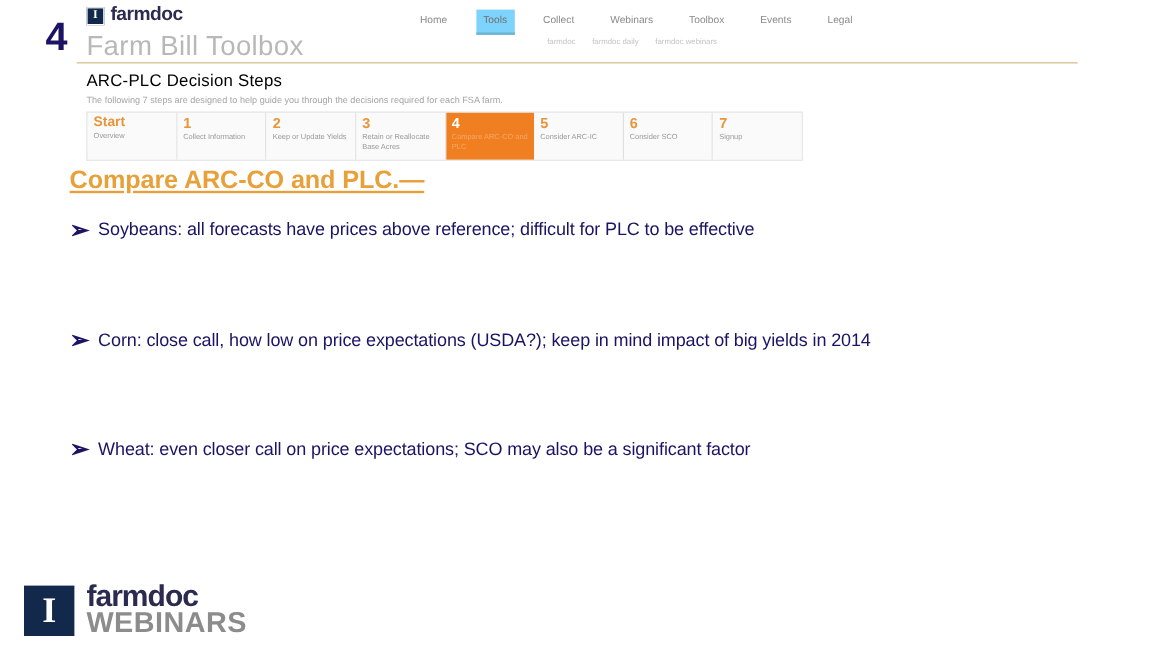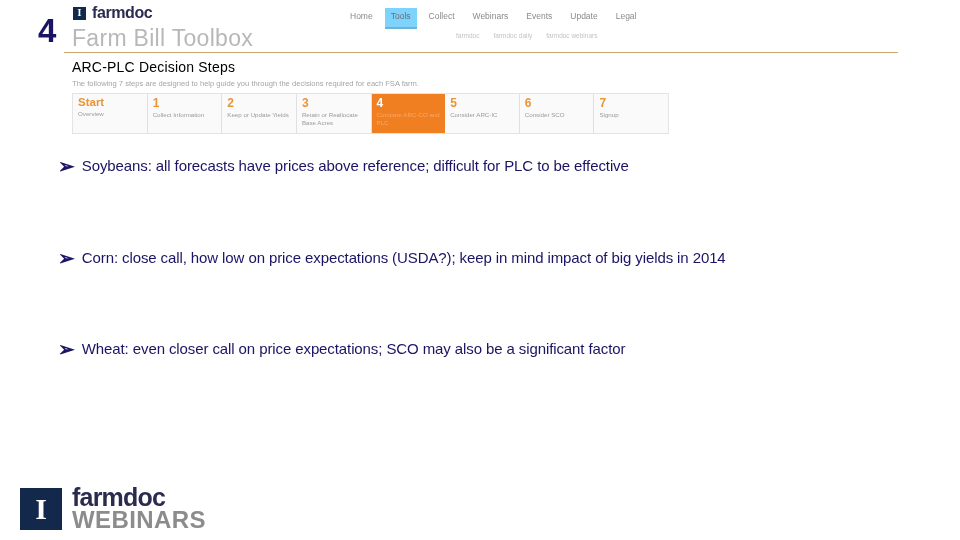--- a/index.html
+++ b/index.html
@@ -85,21 +85,21 @@
     line-height: 1.25;
     margin-top: 2px;
     font-weight: normal;
   }
 
   .topnav {
     position: absolute;
     left: 280px;
     top: 6px;
     display: flex;
-    gap: 6px;
+    gap: 18px;
     align-items: flex-start;
   }
   .topnav-item {
     font-size: 8.5px;
     color: #8a8a8a;
     padding: 3px 6px 6px 6px;
     white-space: nowrap;
   }
   .topnav-item.active {
     color: #6f6f6f;
@@ -284,22 +284,22 @@
         <span class="brand-name">farmdoc</span>
       </div>
       <div class="site-title">Farm Bill Toolbox</div>
     </div>
 
     <div class="topnav">
       <span class="topnav-item">Home</span>
       <span class="topnav-item active">Tools</span>
       <span class="topnav-item">Collect</span>
       <span class="topnav-item">Webinars</span>
+      <span class="topnav-item">Toolbox</span>
       <span class="topnav-item">Events</span>
-      <span class="topnav-item">Update</span>
       <span class="topnav-item">Legal</span>
     </div>
 
     <div class="subnav">
       <span class="subnav-item">farmdoc</span>
       <span class="subnav-item">farmdoc daily</span>
       <span class="subnav-item">farmdoc webinars</span>
     </div>
 
   </div>
@@ -349,20 +349,21 @@
         <div class="step-num">7</div>
         <div class="step-label">Signup</div>
       </div>
 
     </div>
   </div>
 </div>
 
 <div class="content">
 
+  <div class="content-heading">Compare ARC-CO and PLC.—</div>
 
   <div class="bullet first">
     <span class="bullet-marker">➢</span>
     <span class="bullet-text">Soybeans:  all forecasts have prices above reference; difficult for PLC to be effective</span>
   </div>
 
   <div class="gap-1"></div>
 
   <div class="bullet">
     <span class="bullet-marker">➢</span>

